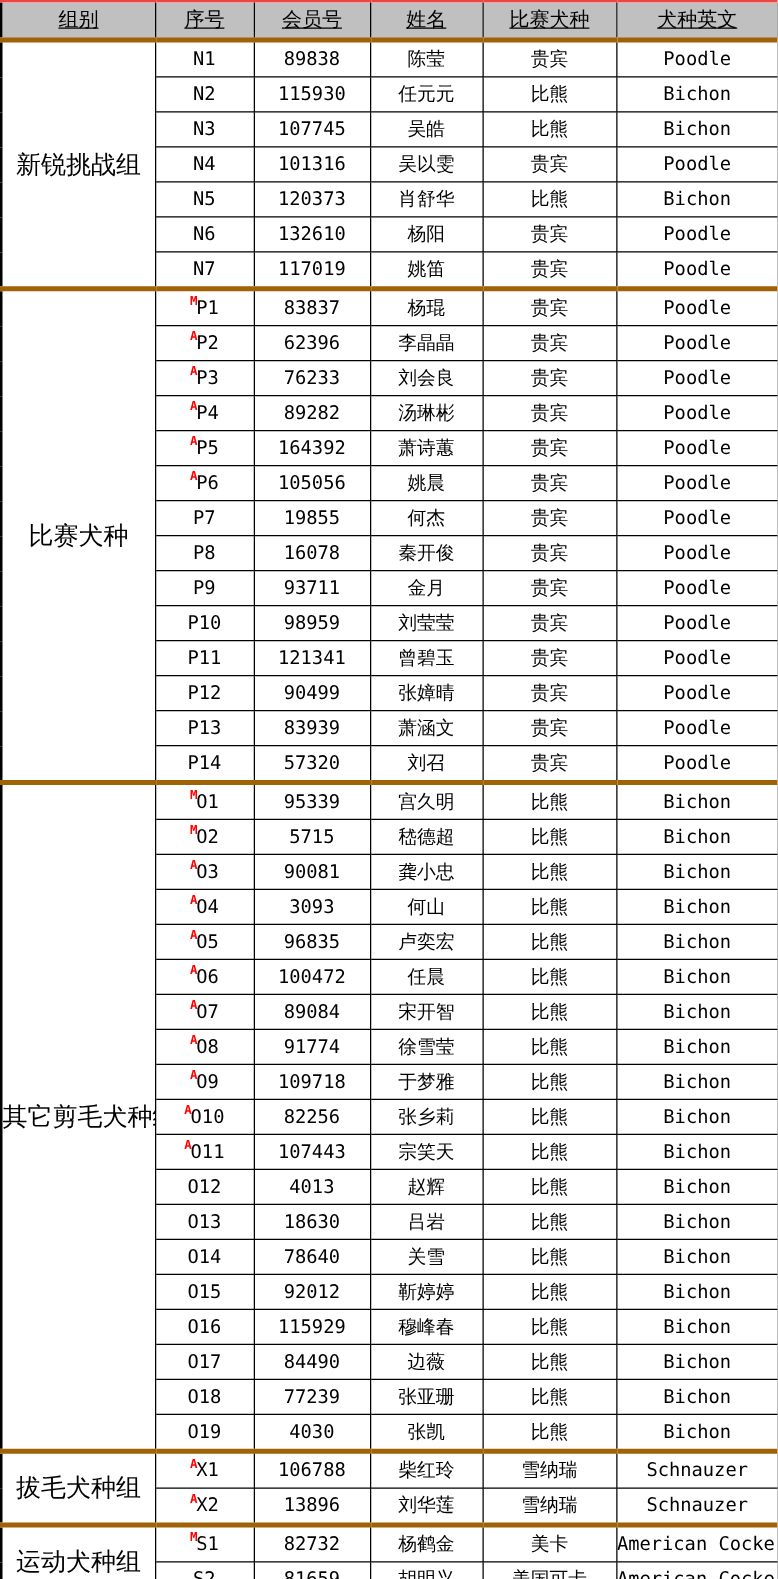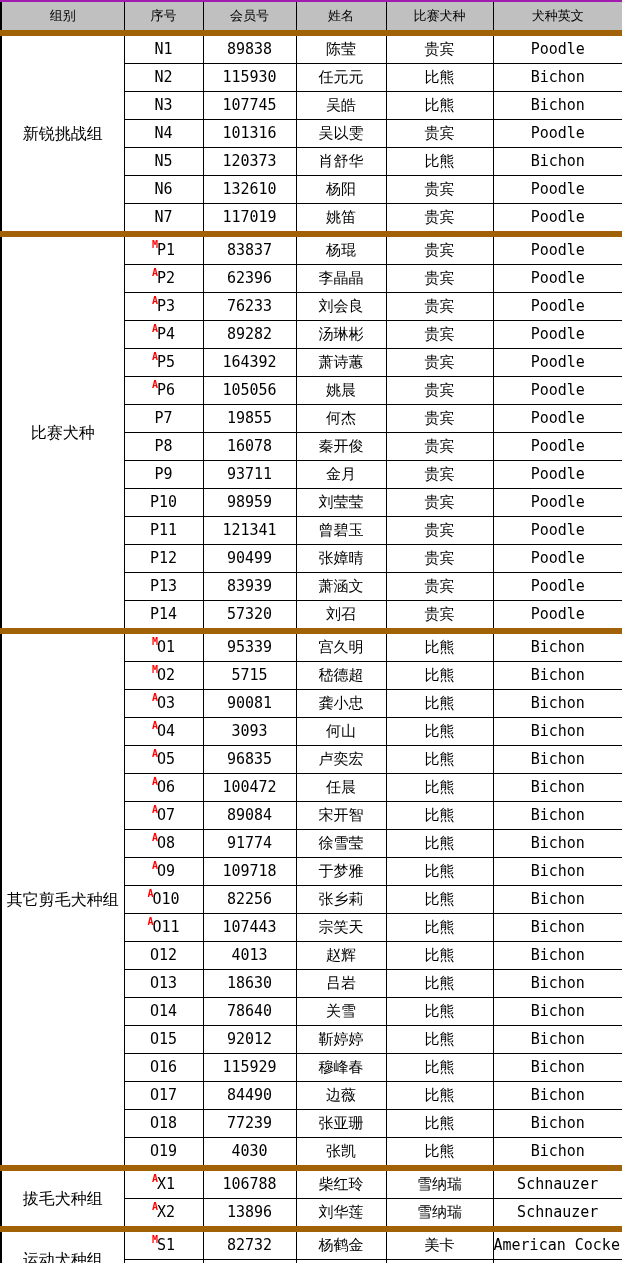--- a/index.html
+++ b/index.html
@@ -18,35 +18,36 @@
     border:1px solid #000000;
     text-align:center;
     vertical-align:middle;
     padding:0;
     overflow:hidden;
     white-space:nowrap;
   }
   .entry-table th{
     background:#c0c0c0;
     height:28px;
-    font-size:13px;
+    font-size:16px;
     font-weight:normal;
-    border-top:2px solid #a21caf;
+    border-top:2px solid #ef4444;
     border-bottom:2px solid #000000;
+    text-decoration:underline;
   }
   .entry-table td{
     height:27px;
     font-size:15px;
     line-height:27px;
   }
   .entry-table td.group-cell{
-    font-size:16px;
+    font-size:20px;
     background:#ffffff;
   }
-  tr.group-start td{border-top:6px solid #a16207;}
+  tr.group-start td{border-top:4px solid #a16207;}
   .mark{
     color:#ff0000;
     font-size:10px;
     line-height:10px;
     vertical-align:7px;
     margin-right:-1px;
     font-weight:bold;
   }
   .seq-id{display:inline;}
 </style>

